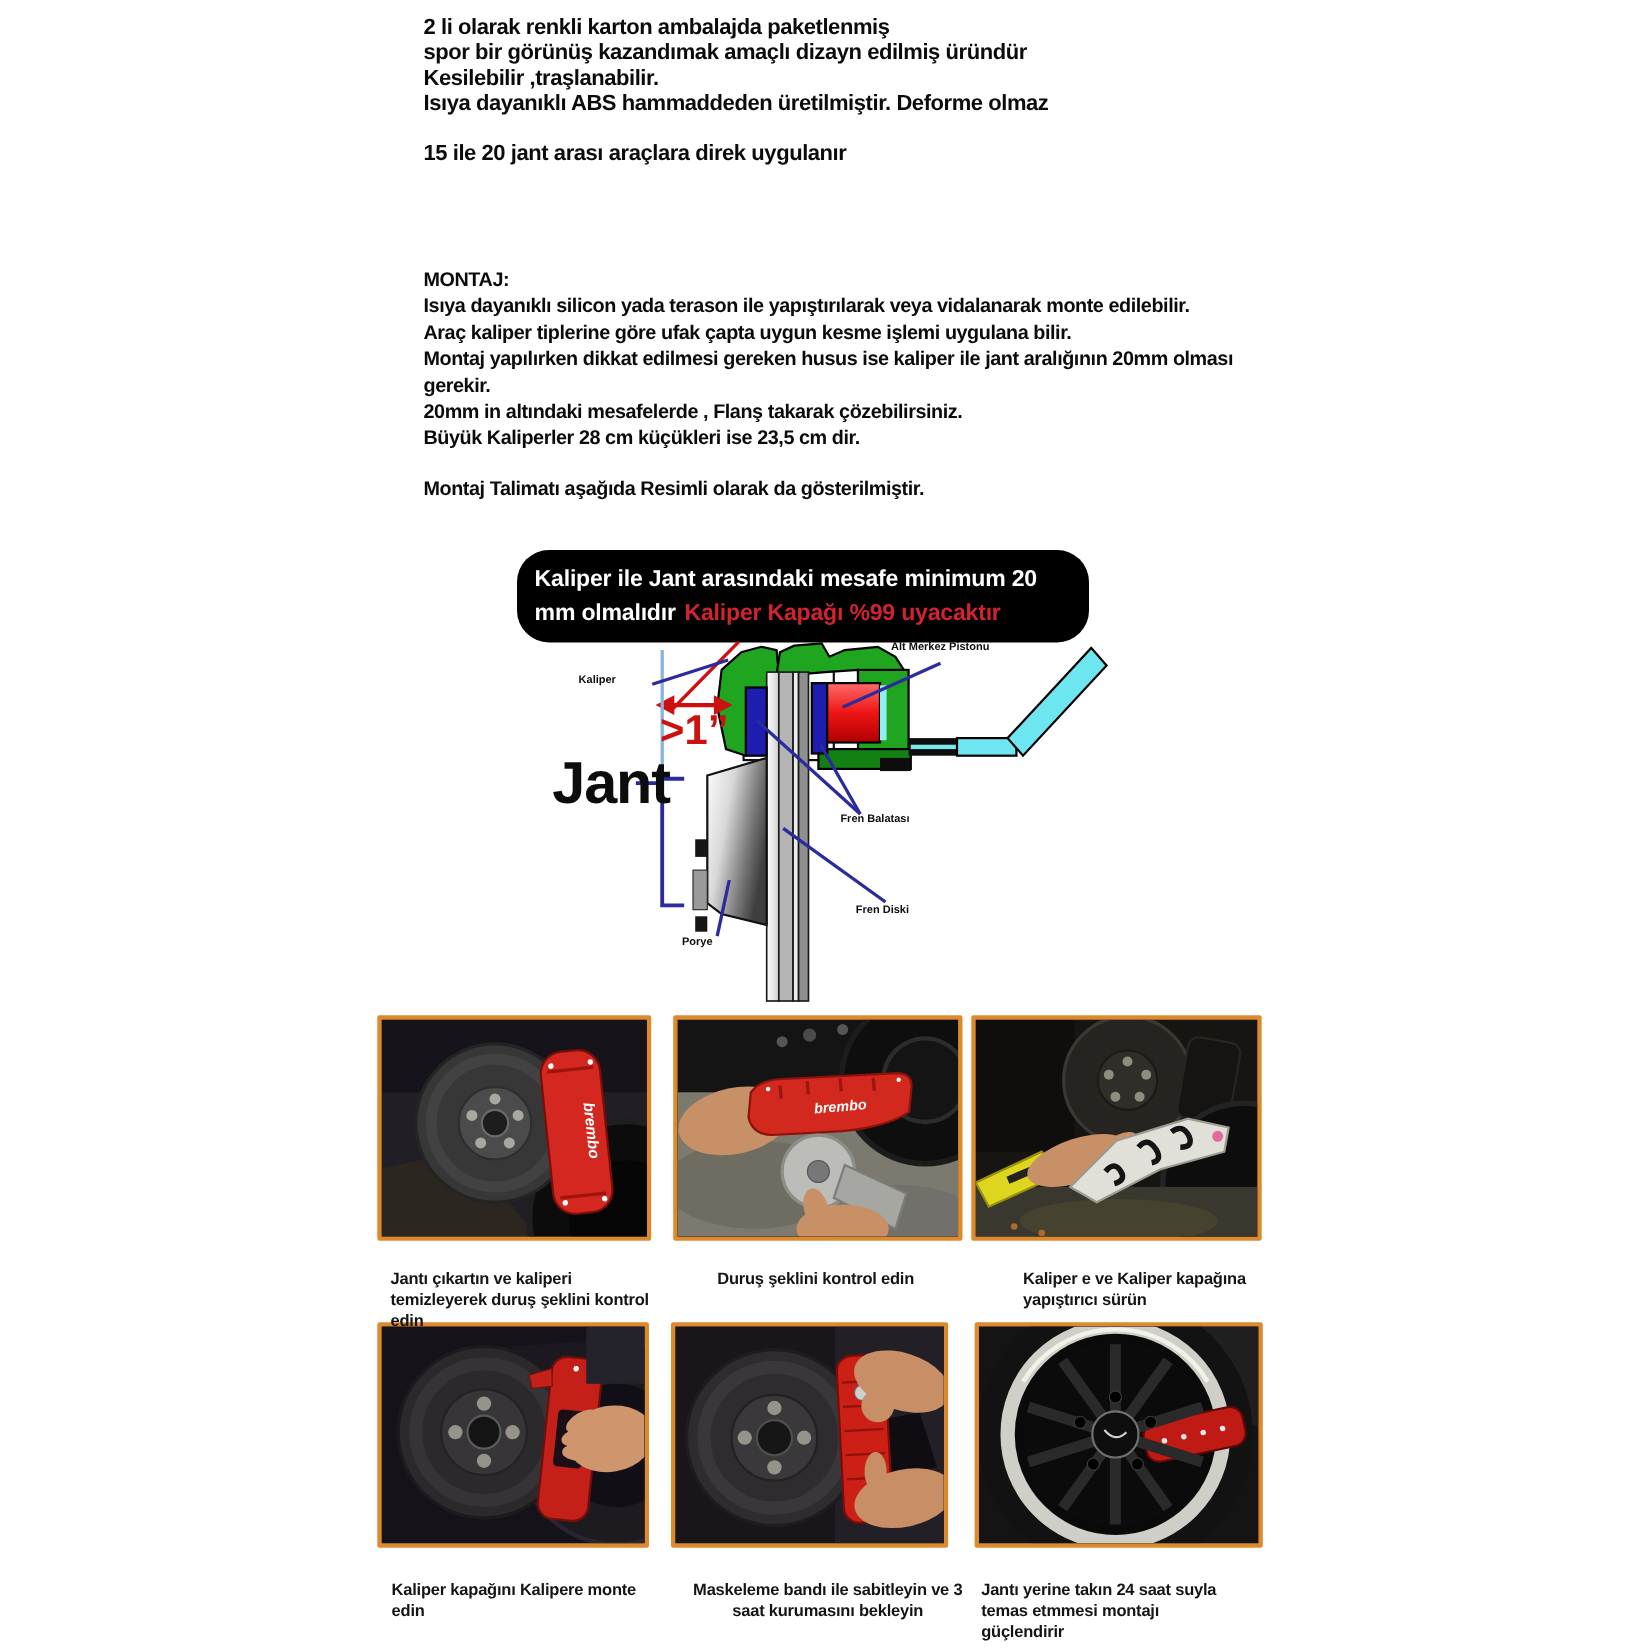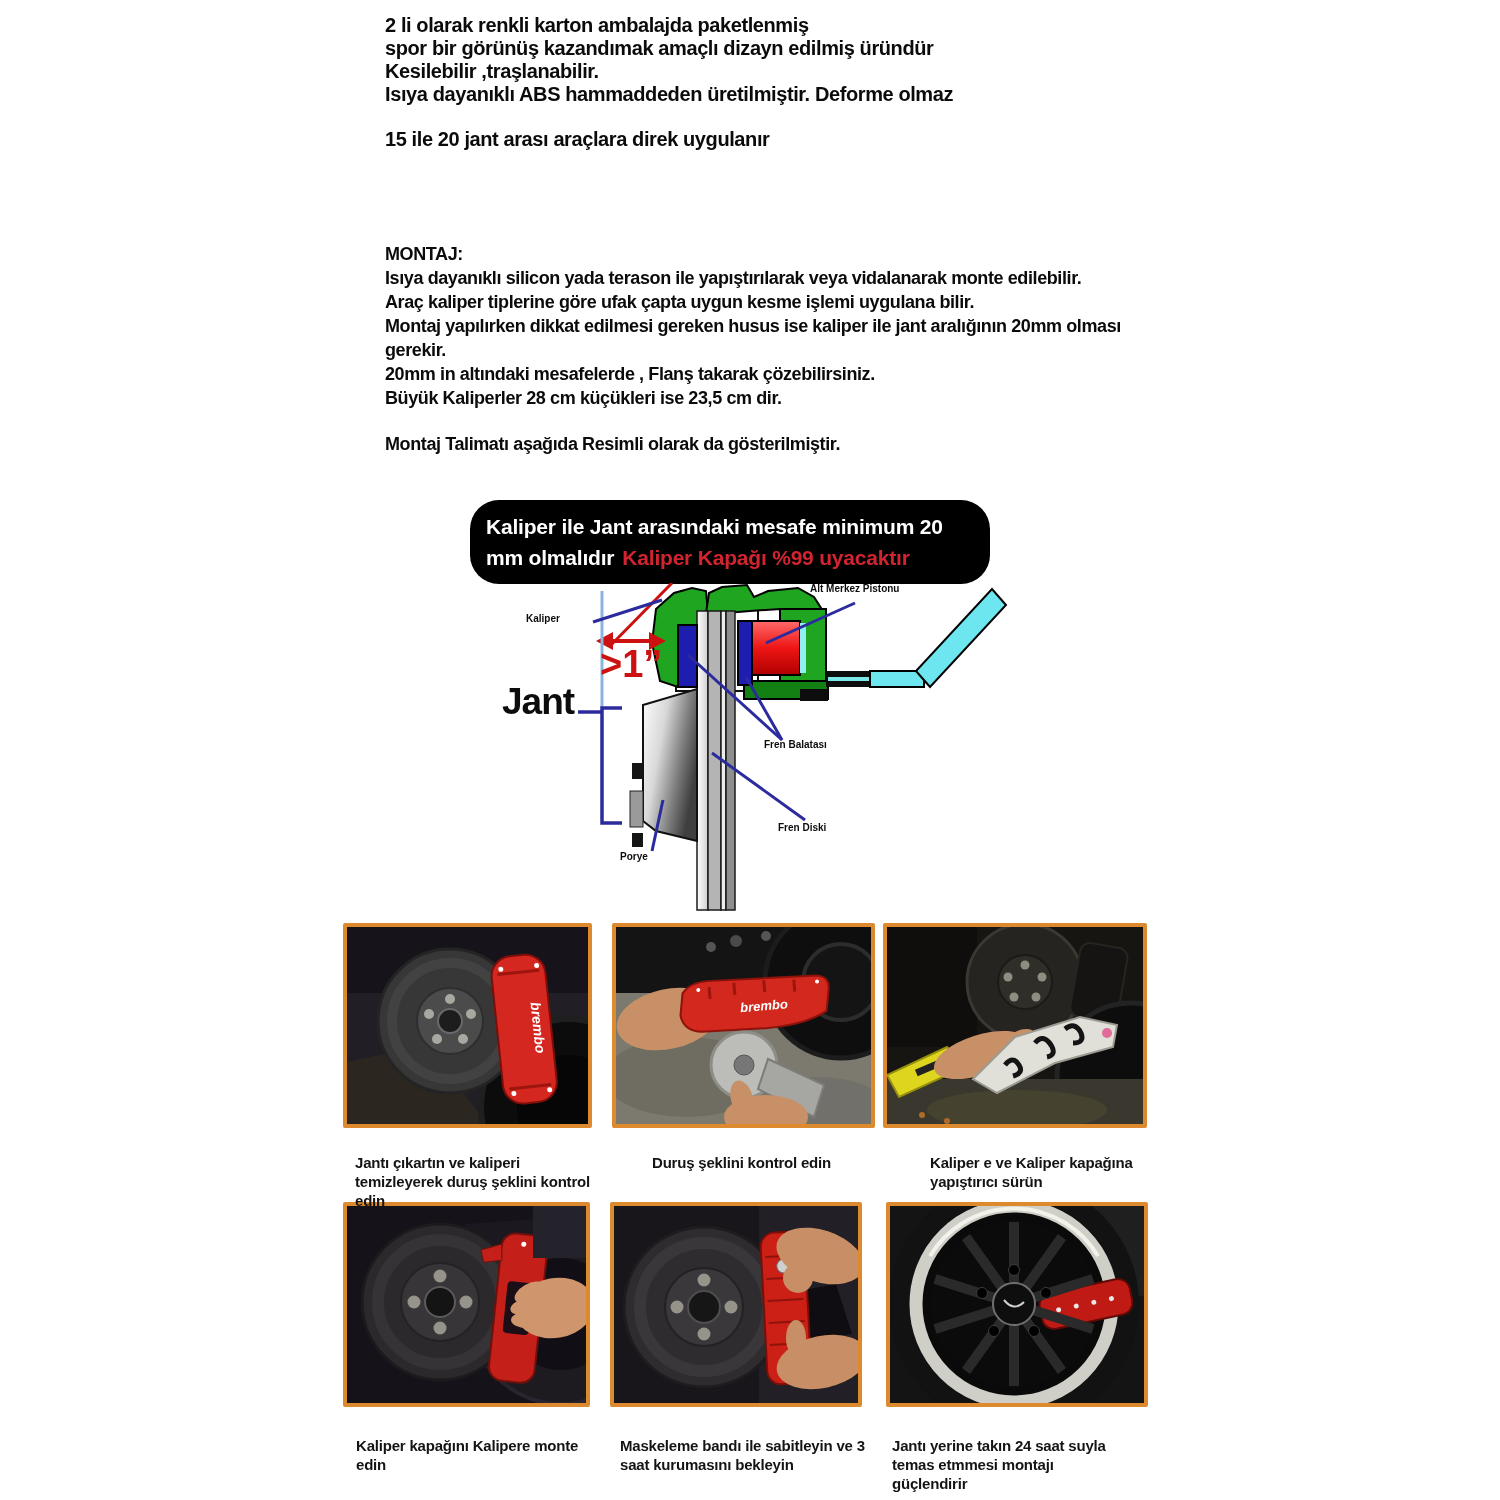--- a/index.html
+++ b/index.html
@@ -15,21 +15,21 @@
   
   .banner{position:absolute;left:470px;top:500px;width:520px;height:84px;background:#000;
           box-sizing:border-box;padding:11px 10px 0 16px;font-size:21px;font-weight:bold;
           line-height:31px;color:#fff;letter-spacing:-0.2px;border-radius:29px;}
   .banner .red{color:#d22430;padding-left:8px;}
   
   .diagram{position:absolute;left:450px;top:583px;width:560px;height:340px;}
   .diagram svg{position:absolute;left:0;top:0;}
   .dlabel{position:absolute;font-weight:bold;font-size:10px;color:#0c0c0c;white-space:nowrap;}
   .dlabel.kaliper{left:76px;top:30px;}
-  .dlabel.jant{left:52px;top:98px;font-size:37px;letter-spacing:-1px;}
+  .dlabel.jant{left:52px;top:98px;font-size:54px;letter-spacing:-1px;}
   .dlabel.gap{left:150px;top:60px;font-size:38px;color:#cc1111;}
   .dlabel.alt{left:360px;top:0px;}
   .dlabel.balatasi{left:314px;top:156px;}
   .dlabel.diski{left:328px;top:239px;}
   .dlabel.porye{left:170px;top:268px;}
   
   .photo{position:absolute;border:4px solid #dd8a2e;border-radius:2px;background:#17141a;
          box-sizing:border-box;overflow:hidden;}
   .photo svg{display:block;}
   .p1{left:343px;top:923px;width:249px;height:205px;}
@@ -37,21 +37,21 @@
   .p3{left:883px;top:923px;width:264px;height:205px;}
   .p4{left:343px;top:1202px;width:247px;height:205px;}
   .p5{left:610px;top:1202px;width:252px;height:205px;}
   .p6{left:886px;top:1202px;width:262px;height:205px;}
   .caption{position:absolute;font-size:15px;font-weight:bold;line-height:19px;color:#141414;
            letter-spacing:-0.2px;margin-top:12px;}
   .c1{left:355px;top:1141px;width:250px;}
   .c2{left:652px;top:1141px;width:230px;}
   .c3{left:930px;top:1141px;width:225px;}
   .c4{left:356px;top:1424px;width:250px;}
-  .c5{left:620px;top:1424px;width:265px;}
+  .c5{left:620px;top:1424px;width:265px;text-align:center;}
   .c6{left:892px;top:1424px;width:235px;}
 </style>
 </head>
 <body>
 
 <div class="page">
 
   <div class="intro">
     <div>2 li olarak renkli karton  ambalajda paketlenmiş</div>
     <div>spor bir görünüş kazandımak amaçlı dizayn edilmiş üründür</div>

